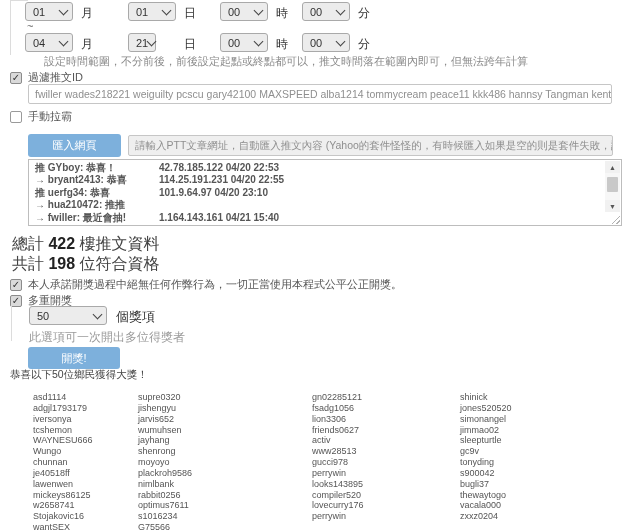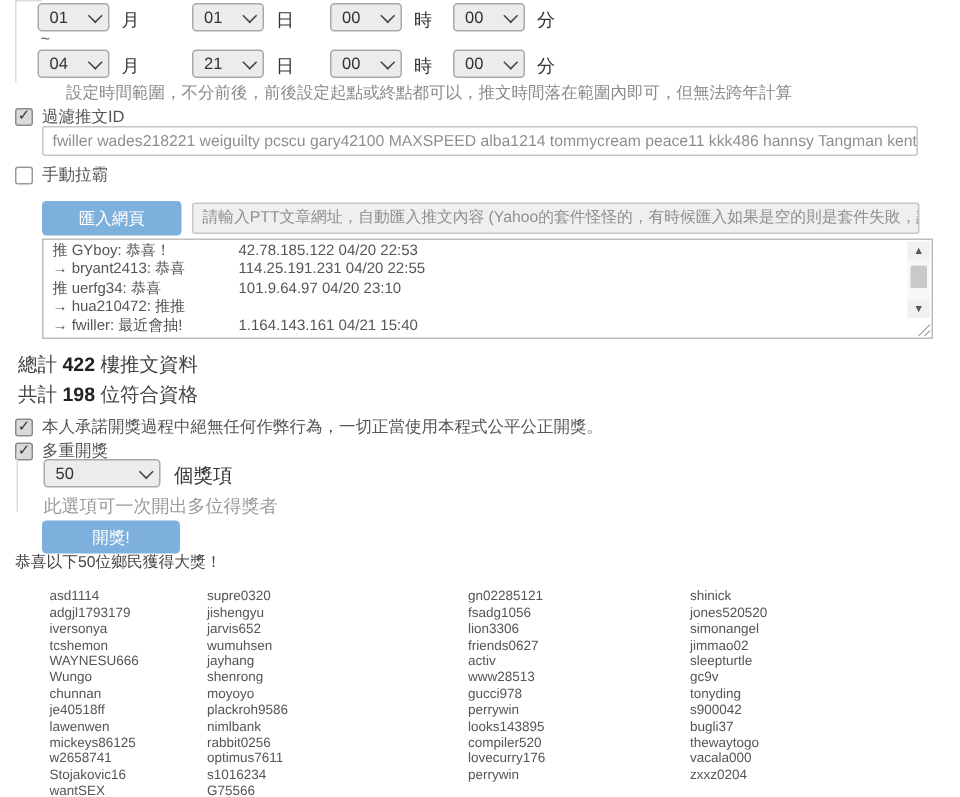--- a/index.html
+++ b/index.html
@@ -39,34 +39,34 @@
     position:absolute;box-sizing:border-box;border:none;border-radius:3px;
     background:#7db0dc;color:#ffffff;font-size:11px;font-family:inherit;
     display:flex;align-items:center;justify-content:center;cursor:pointer;
   }
   
   .ta{
     position:absolute;box-sizing:border-box;border:1px solid #bdbdbd;background:#fff;
   }
   .push-rows{position:absolute;left:0;top:2px;right:17px;bottom:2px;overflow:hidden;
     font-size:10px;color:#555;}
-  .push-row{position:relative;height:12.4px;line-height:12.4px;padding-left:6px;white-space:nowrap;}
+  .push-row{position:relative;height:12.4px;line-height:12.4px;padding-left:6px;white-space:nowrap;font-weight:bold;}
   .push-row .pm{position:absolute;left:130px;top:0;white-space:pre;}
   
   .sbar{position:absolute;top:1px;right:1px;bottom:13px;width:15px;background:#f7f7f7;}
   .sbtn{position:absolute;left:0;width:15px;height:12px;display:flex;align-items:center;justify-content:center;
     font-size:7px;color:#555;background:#f1f1f1;}
   .sbtn.up{top:0;} .sbtn.down{bottom:0;}
   .sthumb{position:absolute;left:2px;top:16px;width:11px;height:15px;background:#c9c9c9;border-radius:1px;}
   .grip{position:absolute;right:1px;bottom:1px;width:11px;height:11px;
     background:repeating-linear-gradient(-45deg,transparent 0 2px,#b3b3b3 2px 3px);
     -webkit-clip-path:polygon(100% 0,100% 100%,0 100%);clip-path:polygon(100% 0,100% 100%,0 100%);}
   
   .hint{position:absolute;font-size:11px;color:#8a8a8a;white-space:nowrap;padding-left:20px;}
-  .stat{position:absolute;font-size:13px;color:#444;text-align:right;}
+  .stat{position:absolute;font-size:16px;color:#444;text-align:right;}
   .stat b{color:#222;}
   .subhint{position:absolute;font-size:12px;color:#9a9a9a;}
   .heading{position:absolute;font-size:10.5px;color:#444;}
   .tilde{position:absolute;font-size:11px;color:#666;}
   
   .wcol{position:absolute;top:392px;font-size:9px;color:#555;}
   .winner{height:10.85px;line-height:10.85px;white-space:nowrap;}
 </style>
 </head>
 <body>
@@ -95,21 +95,21 @@
 </div>
 <span class="unit-label" style="left:358px;top:5px;">分</span>
 
 <span class="tilde" style="left:27px;top:20px;">~</span>
 
 <div class="sel" style="left:25px;top:33px;width:48px;">
   <span>04</span>
   <span class="chev"></span>
 </div>
 <span class="unit-label" style="left:81px;top:36px;">月</span>
-<div class="sel" style="left:128px;top:33px;width:48px;">
+<div class="sel" style="left:128px;top:33px;width:28px;">
   <span>21</span>
   <span class="chev"></span>
 </div>
 <span class="unit-label" style="left:184px;top:36px;">日</span>
 <div class="sel" style="left:220px;top:33px;width:48px;">
   <span>00</span>
   <span class="chev"></span>
 </div>
 <span class="unit-label" style="left:276px;top:36px;">時</span>
 <div class="sel" style="left:302px;top:33px;width:48px;">

